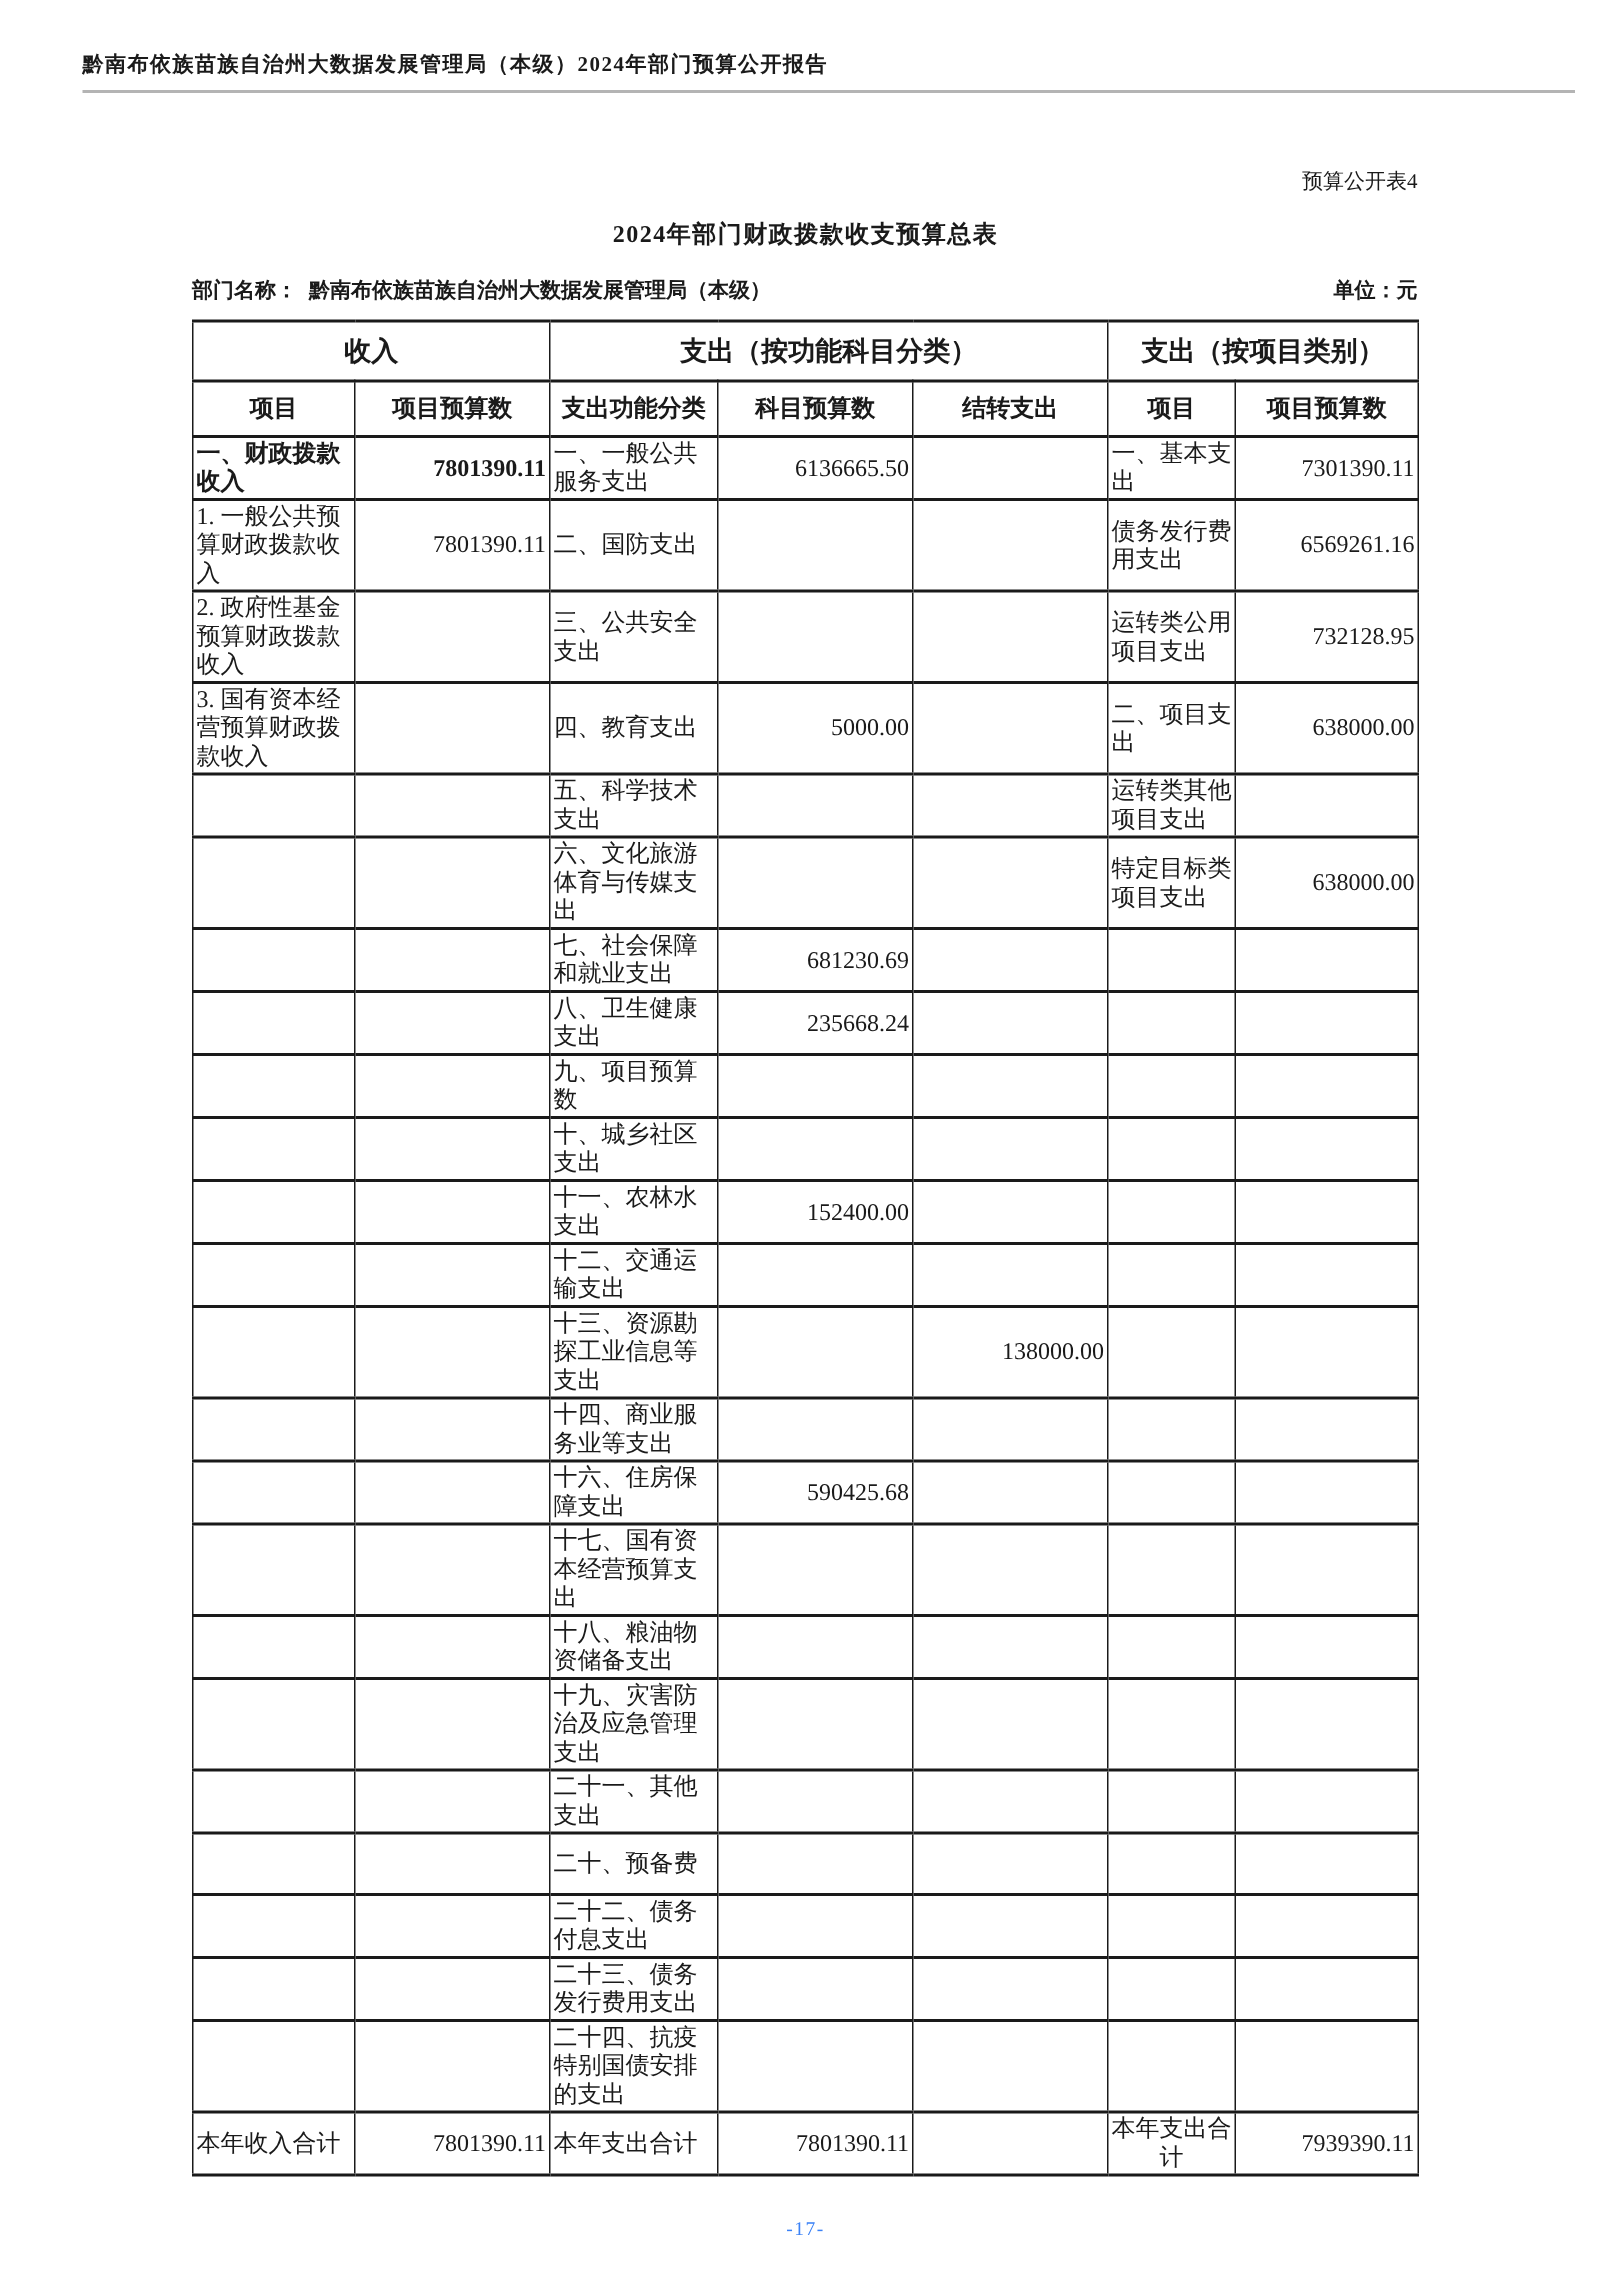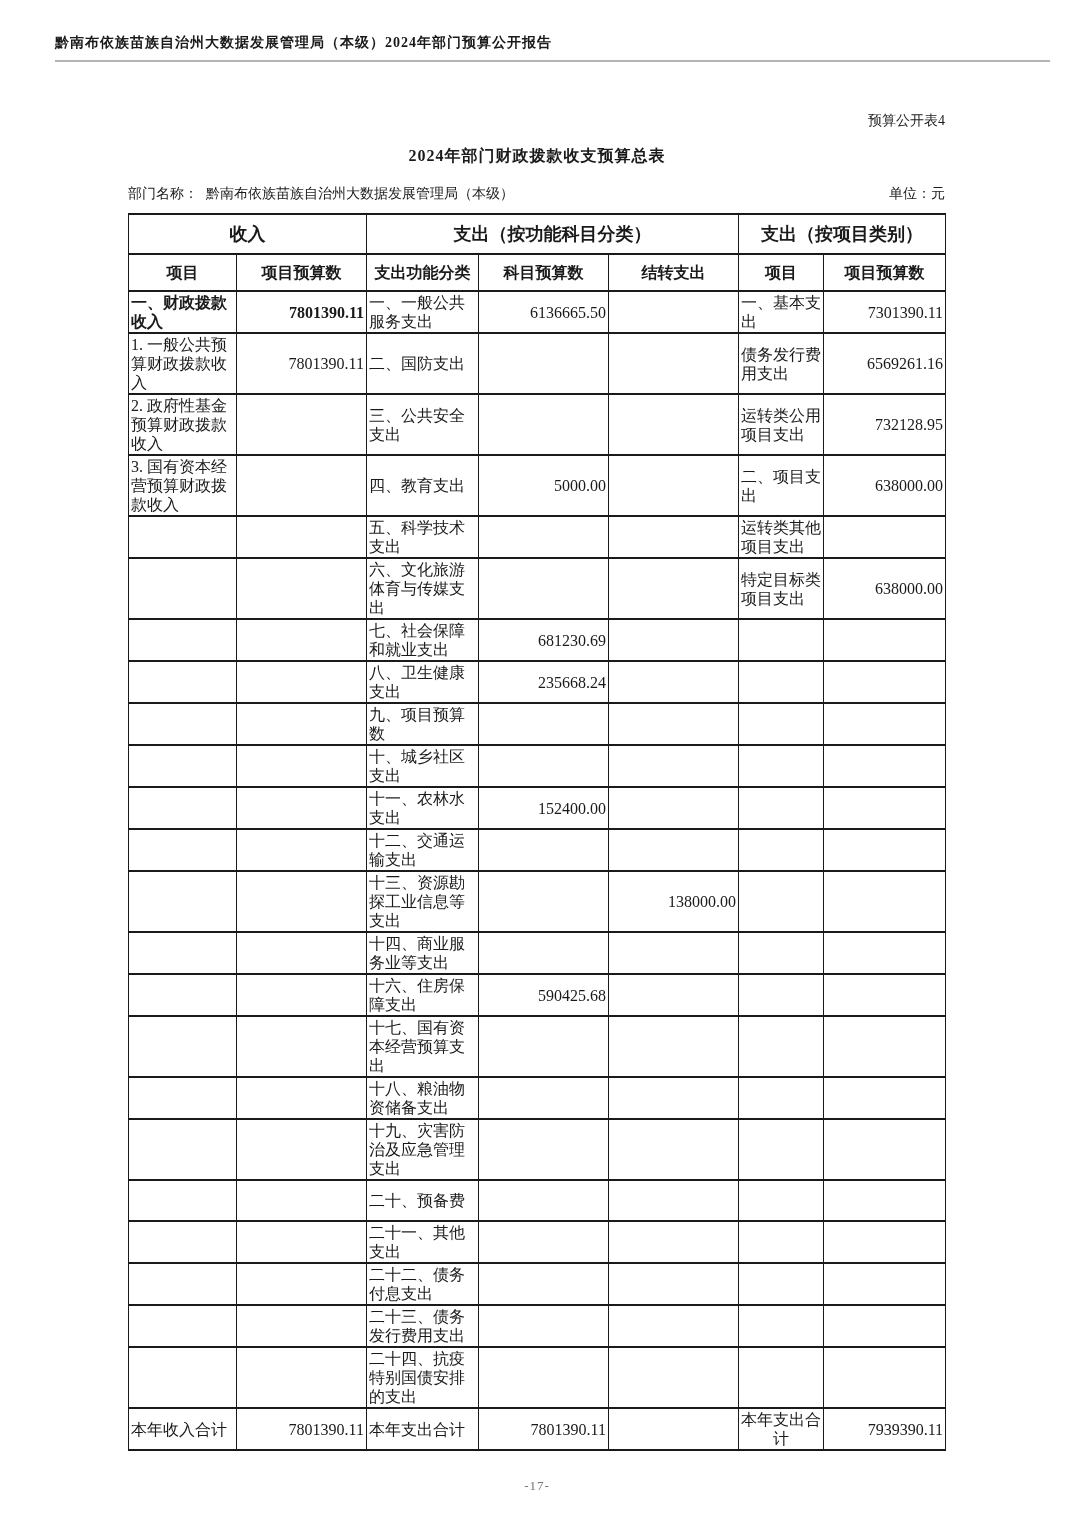--- a/index.html
+++ b/index.html
@@ -33,20 +33,21 @@
     font-size: 16px;
     font-weight: bold;
     letter-spacing: 1px;
   }
   .meta-row {
     display: flex;
     justify-content: space-between;
     align-items: flex-end;
     margin: 18px 129px 10px 128px;
     font-size: 14px;
+    font-weight: bold;
   }
   .meta-dept .val { margin-left: 8px; }
   table.budget {
     border-collapse: collapse;
     table-layout: fixed;
     margin-left: 128px;
     width: 817px;
     font-size: 16px;
     line-height: 19px;
   }
@@ -70,21 +71,21 @@
   td.c1, td.c3, td.c4, td.c6 { text-align: right; }
   td.bold { font-weight: bold; }
   td.center { text-align: center; }
   .page-footer {
     position: absolute;
     left: 0;
     top: 1478px;
     width: 100%;
     text-align: center;
     font-size: 13px;
-    color: #737373;
+    color: #3b82f6;
     letter-spacing: 1px;
   }
 </style>
 </head>
 <body>
 
 <div class="page">
 
   <div class="doc-header">黔南布依族苗族自治州大数据发展管理局（本级）2024年部门预算公开报告</div>
 
@@ -284,30 +285,30 @@
           <td class="c1"></td>
           <td class="c2">十九、灾害防治及应急管理支出</td>
           <td class="c3"></td>
           <td class="c4"></td>
           <td class="c5"></td>
           <td class="c6"></td>
         </tr>
         <tr>
           <td class="c0"></td>
           <td class="c1"></td>
+          <td class="c2">二十一、其他支出</td>
+          <td class="c3"></td>
+          <td class="c4"></td>
+          <td class="c5"></td>
+          <td class="c6"></td>
+        </tr>
+        <tr>
+          <td class="c0"></td>
+          <td class="c1"></td>
           <td class="c2">二十、预备费</td>
-          <td class="c3"></td>
-          <td class="c4"></td>
-          <td class="c5"></td>
-          <td class="c6"></td>
-        </tr>
-        <tr>
-          <td class="c0"></td>
-          <td class="c1"></td>
-          <td class="c2">二十一、其他支出</td>
           <td class="c3"></td>
           <td class="c4"></td>
           <td class="c5"></td>
           <td class="c6"></td>
         </tr>
         <tr>
           <td class="c0"></td>
           <td class="c1"></td>
           <td class="c2">二十二、债务付息支出</td>
           <td class="c3"></td>

